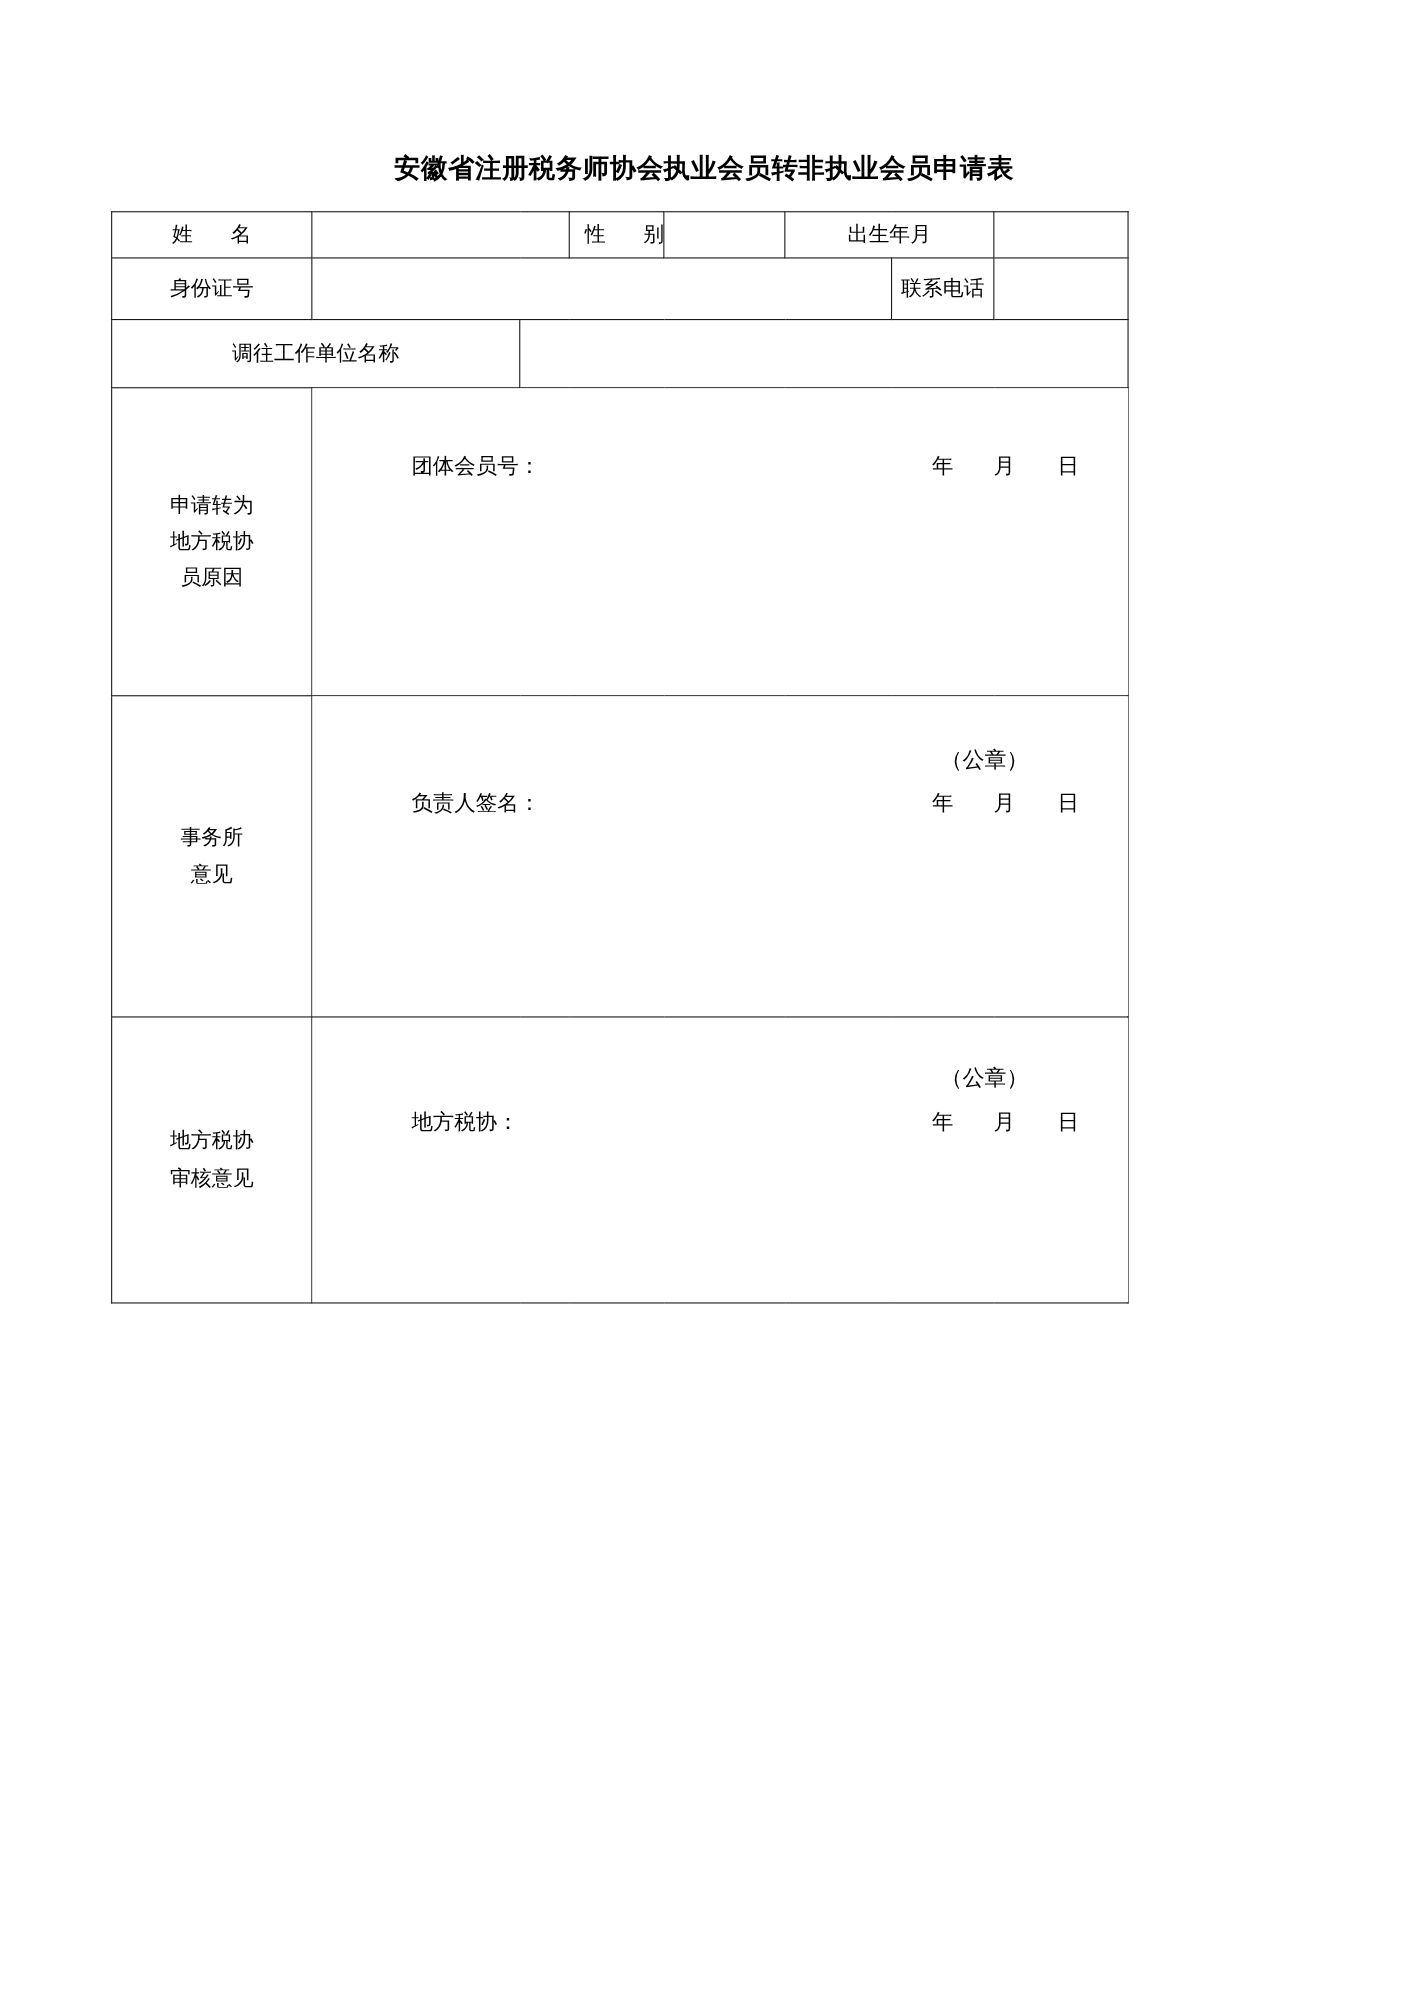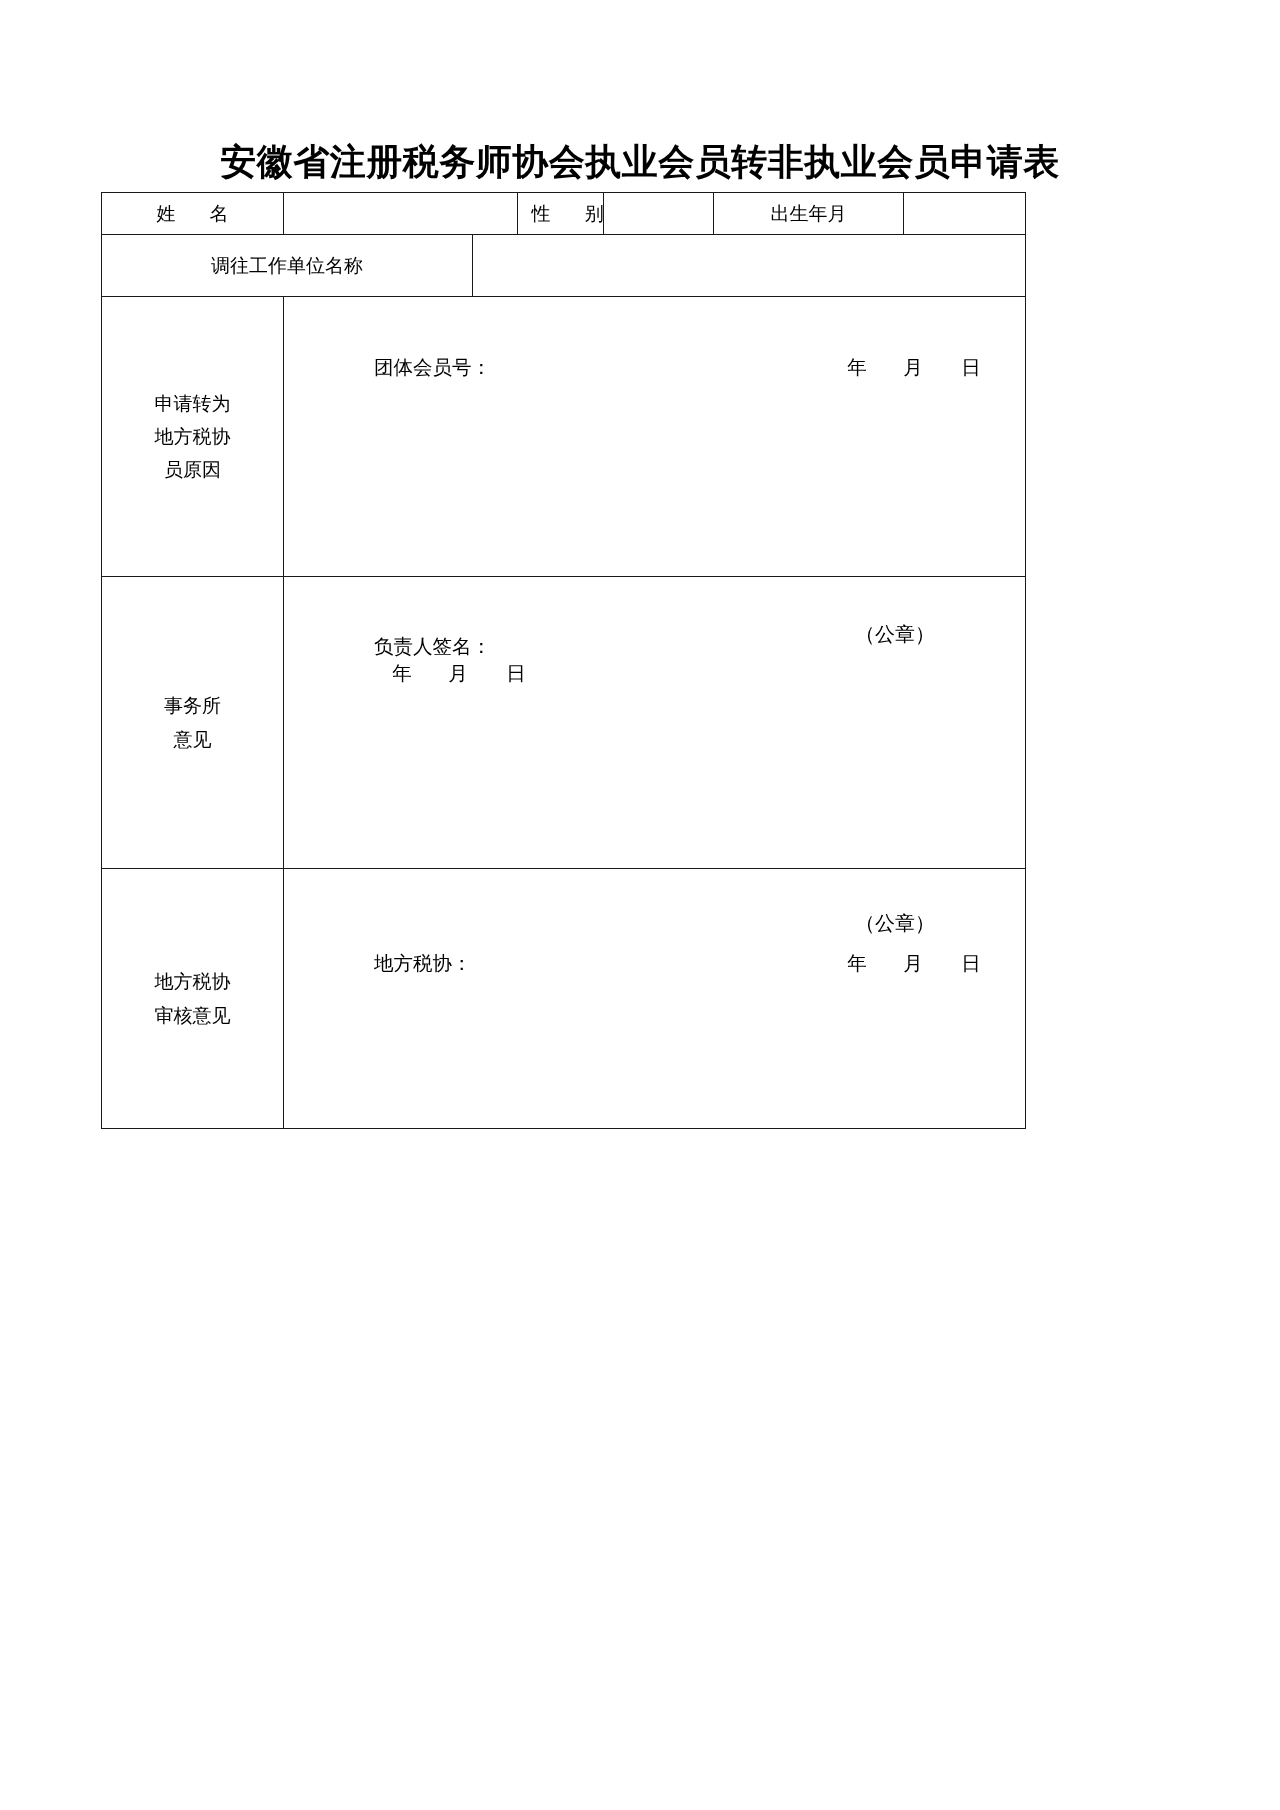--- a/index.html
+++ b/index.html
@@ -25,21 +25,21 @@
 
   
   .doc-title {
     position: absolute;
     left: 0;
     top: 140px;
     width: 1280px;
     text-align: center;
     font-family: "Liberation Sans", "DejaVu Sans", sans-serif;
     font-weight: bold;
-    font-size: 36px;
+    font-size: 24px;
     letter-spacing: 0.5px;
     line-height: 1.2;
     white-space: nowrap;
   }
 
   
   .form-table {
     position: absolute;
     left: 101px;
     top: 192px;
@@ -146,20 +146,26 @@
 
       <tr class="row-h1">
         <td class="lbl lbl-wide">姓　名</td>
         <td class="val" colspan="2"></td>
         <td class="lbl lbl-wide">性　别</td>
         <td class="val"></td>
         <td class="lbl" colspan="2">出生年月</td>
         <td class="val"></td>
       </tr>
 
+      <tr class="row-h2">
+        <td class="lbl">身份证号</td>
+        <td class="val" colspan="5"></td>
+        <td class="lbl">联系电话</td>
+        <td class="val"></td>
+      </tr>
 
 
       <tr class="row-h4">
         <td class="lbl" colspan="2" style="width:210px">调往工作单位名称</td>
         <td class="val" colspan="6"></td>
       </tr>
 
 
       <tr class="blk-reason">
         <td class="blk-label">
@@ -181,21 +187,21 @@
       </tr>
 
       <tr class="blk-office">
         <td class="blk-label">
           <span>事务所</span><br>
           <span>意见</span>
         </td>
         <td class="blk-body" colspan="7">
           <div class="blk-inner">
             <div class="seal-line" style="bottom:75px;">（公章）</div>
-            <div class="sig-line" style="bottom:36px;flex-direction:column;">
+            <div class="sig-line" style="bottom:36px;">
               <span class="sig-name">负责人签名：</span>
               <span class="sig-spacer"></span>
               <span class="sig-date">
                 <span class="dz">年</span><span class="dz">月</span><span class="dz">日</span>
               </span>
             </div>
           </div>
         </td>
       </tr>
 

